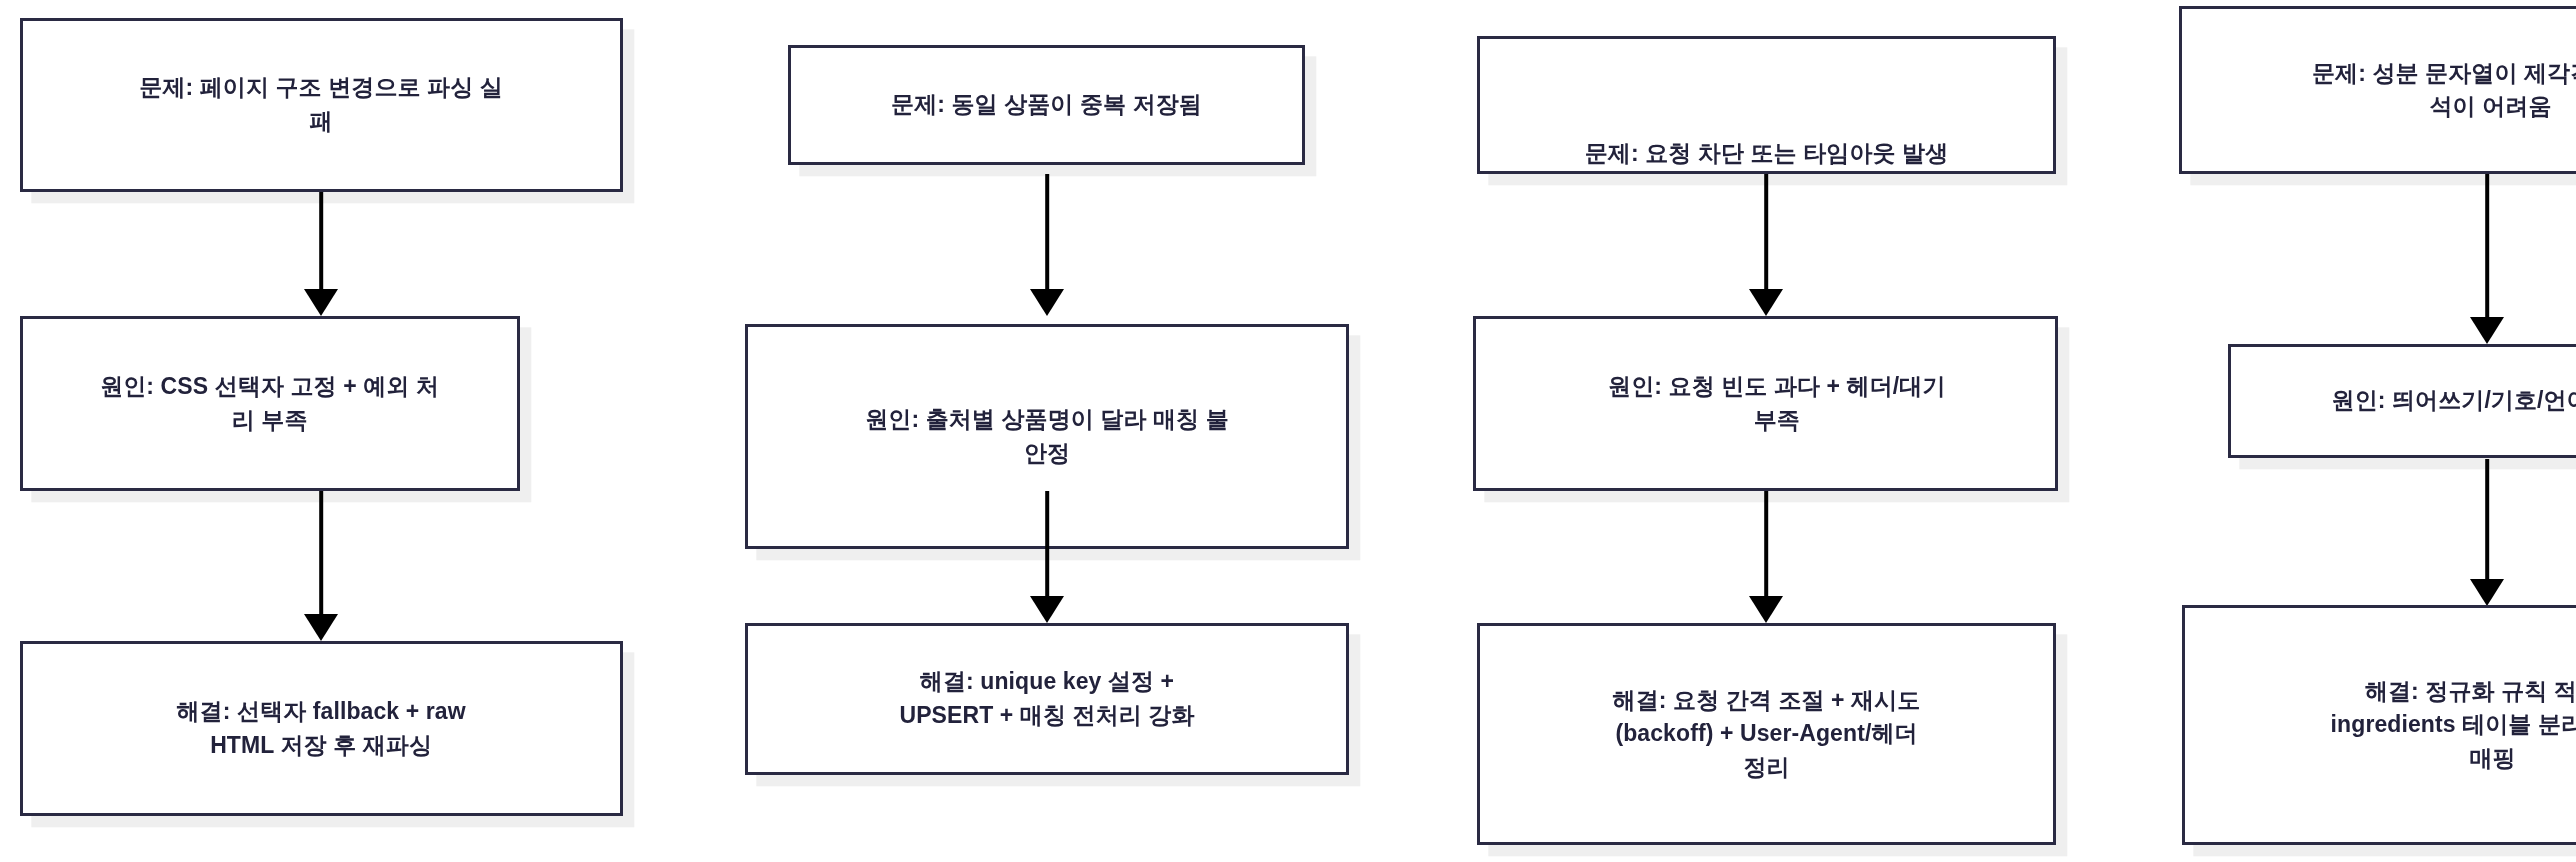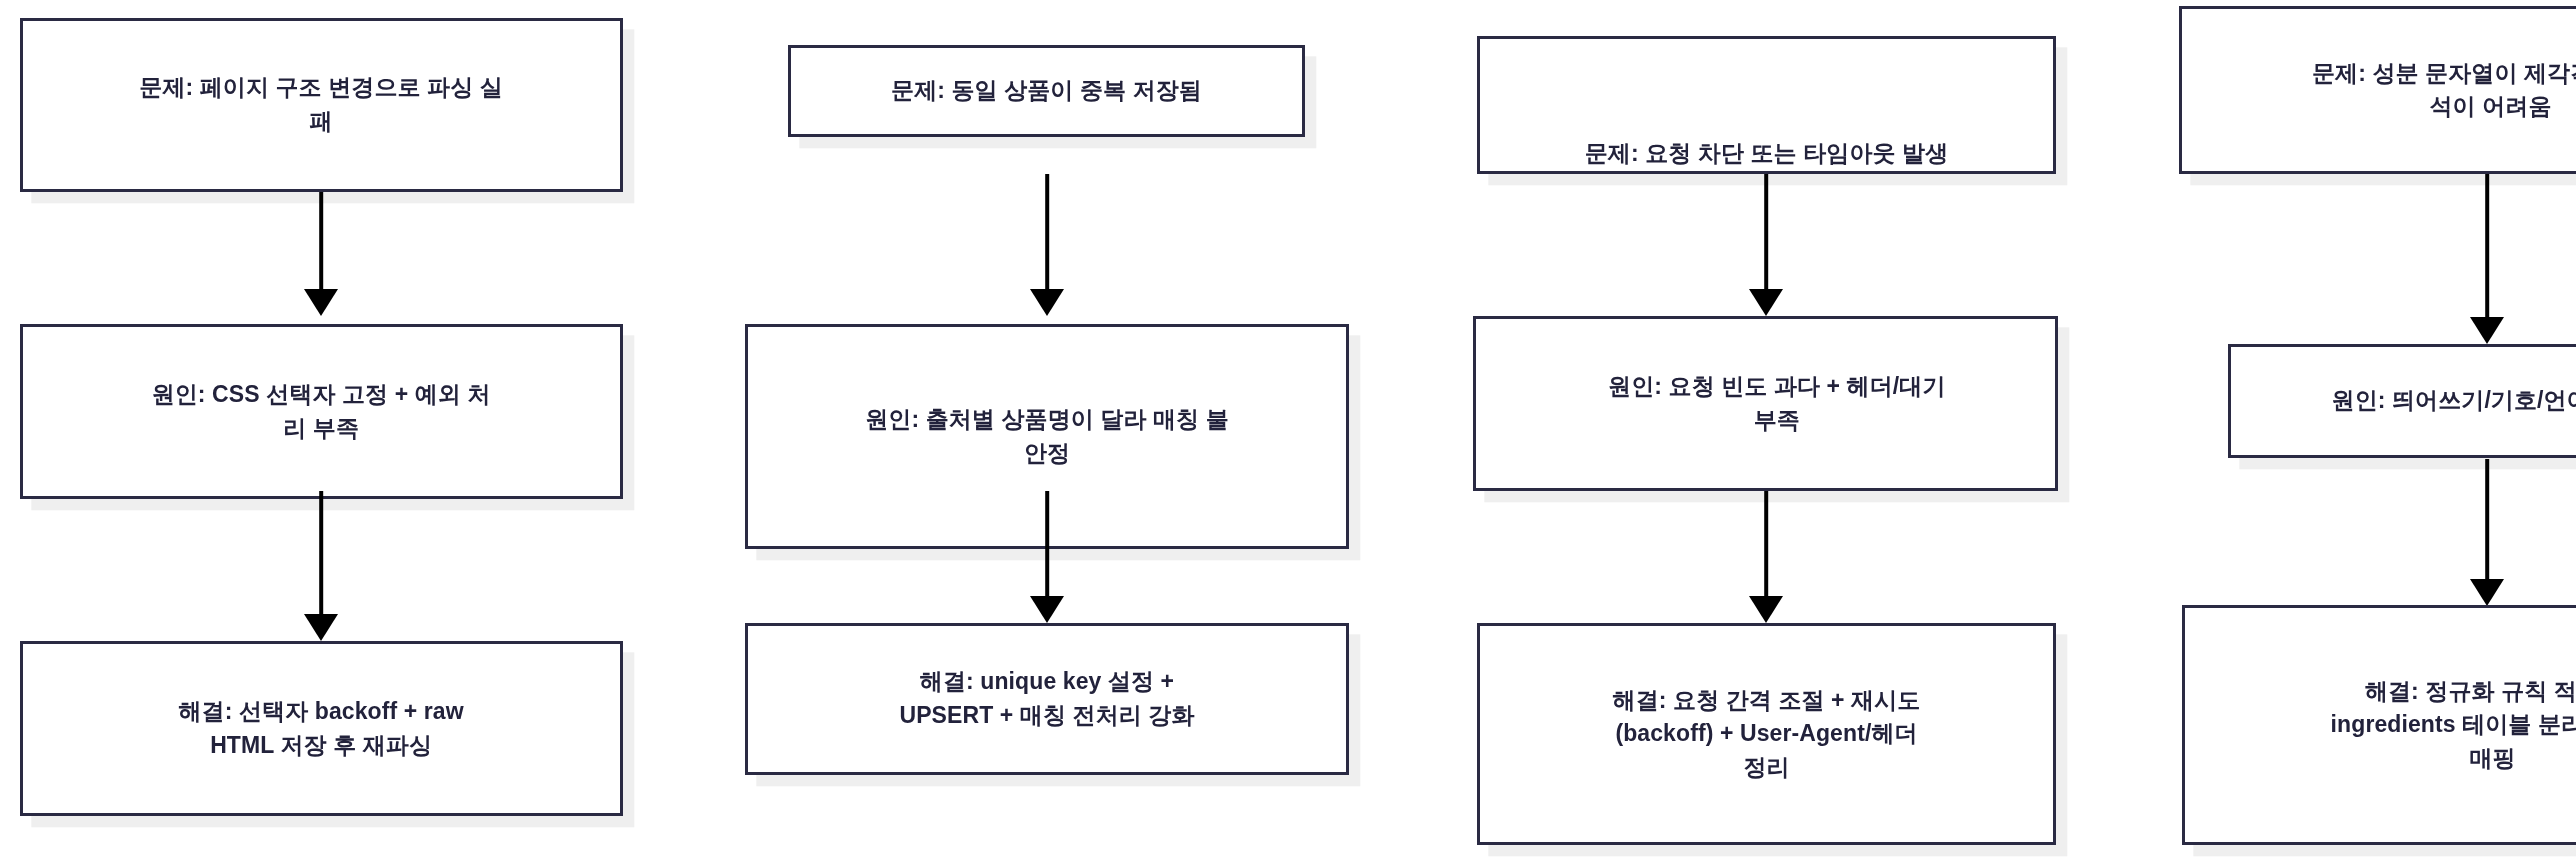--- a/index.html
+++ b/index.html
@@ -75,36 +75,36 @@
   <div class="node" style="left:19.6px; top:18px; width:603px; height:174px;justify-content:flex-end;">
     <span class="node-label">문제: 페이지 구조 변경으로 파싱 실
 패</span>
   </div>
 
   <div class="arrow" style="left:304px; top:192px; width:34px; height:124px;">
     <div class="arrow-shaft" style="height:97px;"></div>
     <div class="arrow-head"></div>
   </div>
 
-  <div class="node" style="left:19.6px; top:324px; width:603px; height:175px;">
+  <div class="node" style="left:19.6px; top:316px; width:500px; height:175px;">
     <span class="node-label">원인: CSS 선택자 고정 + 예외 처
 리 부족</span>
   </div>
 
   <div class="arrow" style="left:304px; top:491px; width:34px; height:150px;">
     <div class="arrow-shaft" style="height:124px;"></div>
     <div class="arrow-head"></div>
   </div>
 
   <div class="node" style="left:19.6px; top:641px; width:603px; height:175px;">
-    <span class="node-label">해결: 선택자 backoff + raw
+    <span class="node-label">해결: 선택자 fallback + raw
 HTML 저장 후 재파싱</span>
   </div>
 
-  <div class="node" style="left:788px; top:45px; width:517px; height:92px;">
+  <div class="node" style="left:788px; top:45px; width:517px; height:120px;">
     <span class="node-label">문제: 동일 상품이 중복 저장됨</span>
   </div>
 
   <div class="arrow" style="left:1030px; top:174px; width:34px; height:142px;">
     <div class="arrow-shaft" style="height:115px;"></div>
     <div class="arrow-head"></div>
   </div>
 
   <div class="node" style="left:745px; top:324px; width:604px; height:225px;">
     <span class="node-label">원인: 출처별 상품명이 달라 매칭 불

